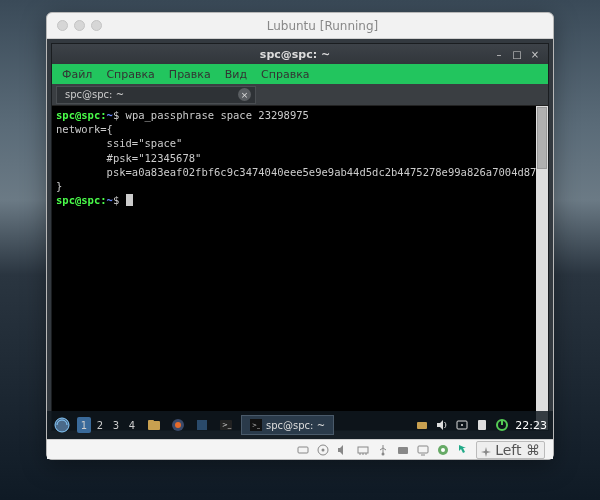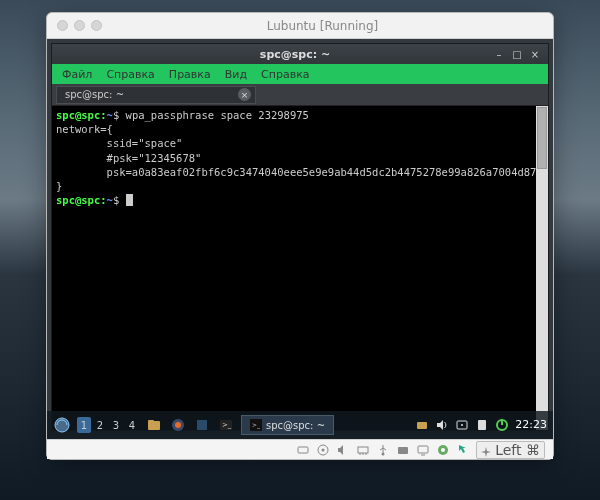--- a/index.html
+++ b/index.html
@@ -71,21 +71,21 @@
     background: rgba(16,24,32,0.82); display: flex; align-items: center;
     padding: 0 6px; gap: 6px; color: #ddd; font-size: 11px;
   }
   .tb-btn { width: 18px; height: 18px; display:flex; align-items:center; justify-content:center; border-radius:3px; }
   .ws { display: flex; gap: 2px; }
   .ws span { width: 14px; height: 16px; font-size: 10px; display:flex; align-items:center; justify-content:center; color:#ccc; }
   .ws .active { background: #3a6a9a; border-radius: 2px; }
   .task-entry { height: 20px; background: #2a3a4a; border: 1px solid #4a5a6a;
     display: flex; align-items: center; padding: 0 8px; gap: 4px; font-size: 10px; }
   .spacer { flex: 1; }
-  .tray { display: flex; gap: 6px; align-items: flex-start; }
+  .tray { display: flex; gap: 6px; align-items: center; }
   .tray .ic { width:14px; height:14px; display:flex; align-items:center; justify-content:center; font-size:11px; }
   .clock { font-size: 11px; color: #fff; }
   
   .vm-status {
     height: 20px; border-top: 1px solid #d0d0d0; background: #f4f4f4;
     display: flex; align-items: center; justify-content: flex-end;
     padding: 0 8px; gap: 6px; font-size: 14px; color: #555;
   }
   .vm-status .sic { width:14px; height:14px; display:flex; align-items:center; justify-content:center; font-size:11px; color:#777; }
   .vm-status .host { border:1px solid #bbb; padding:0 4px; border-radius:2px; background:#eee; }

